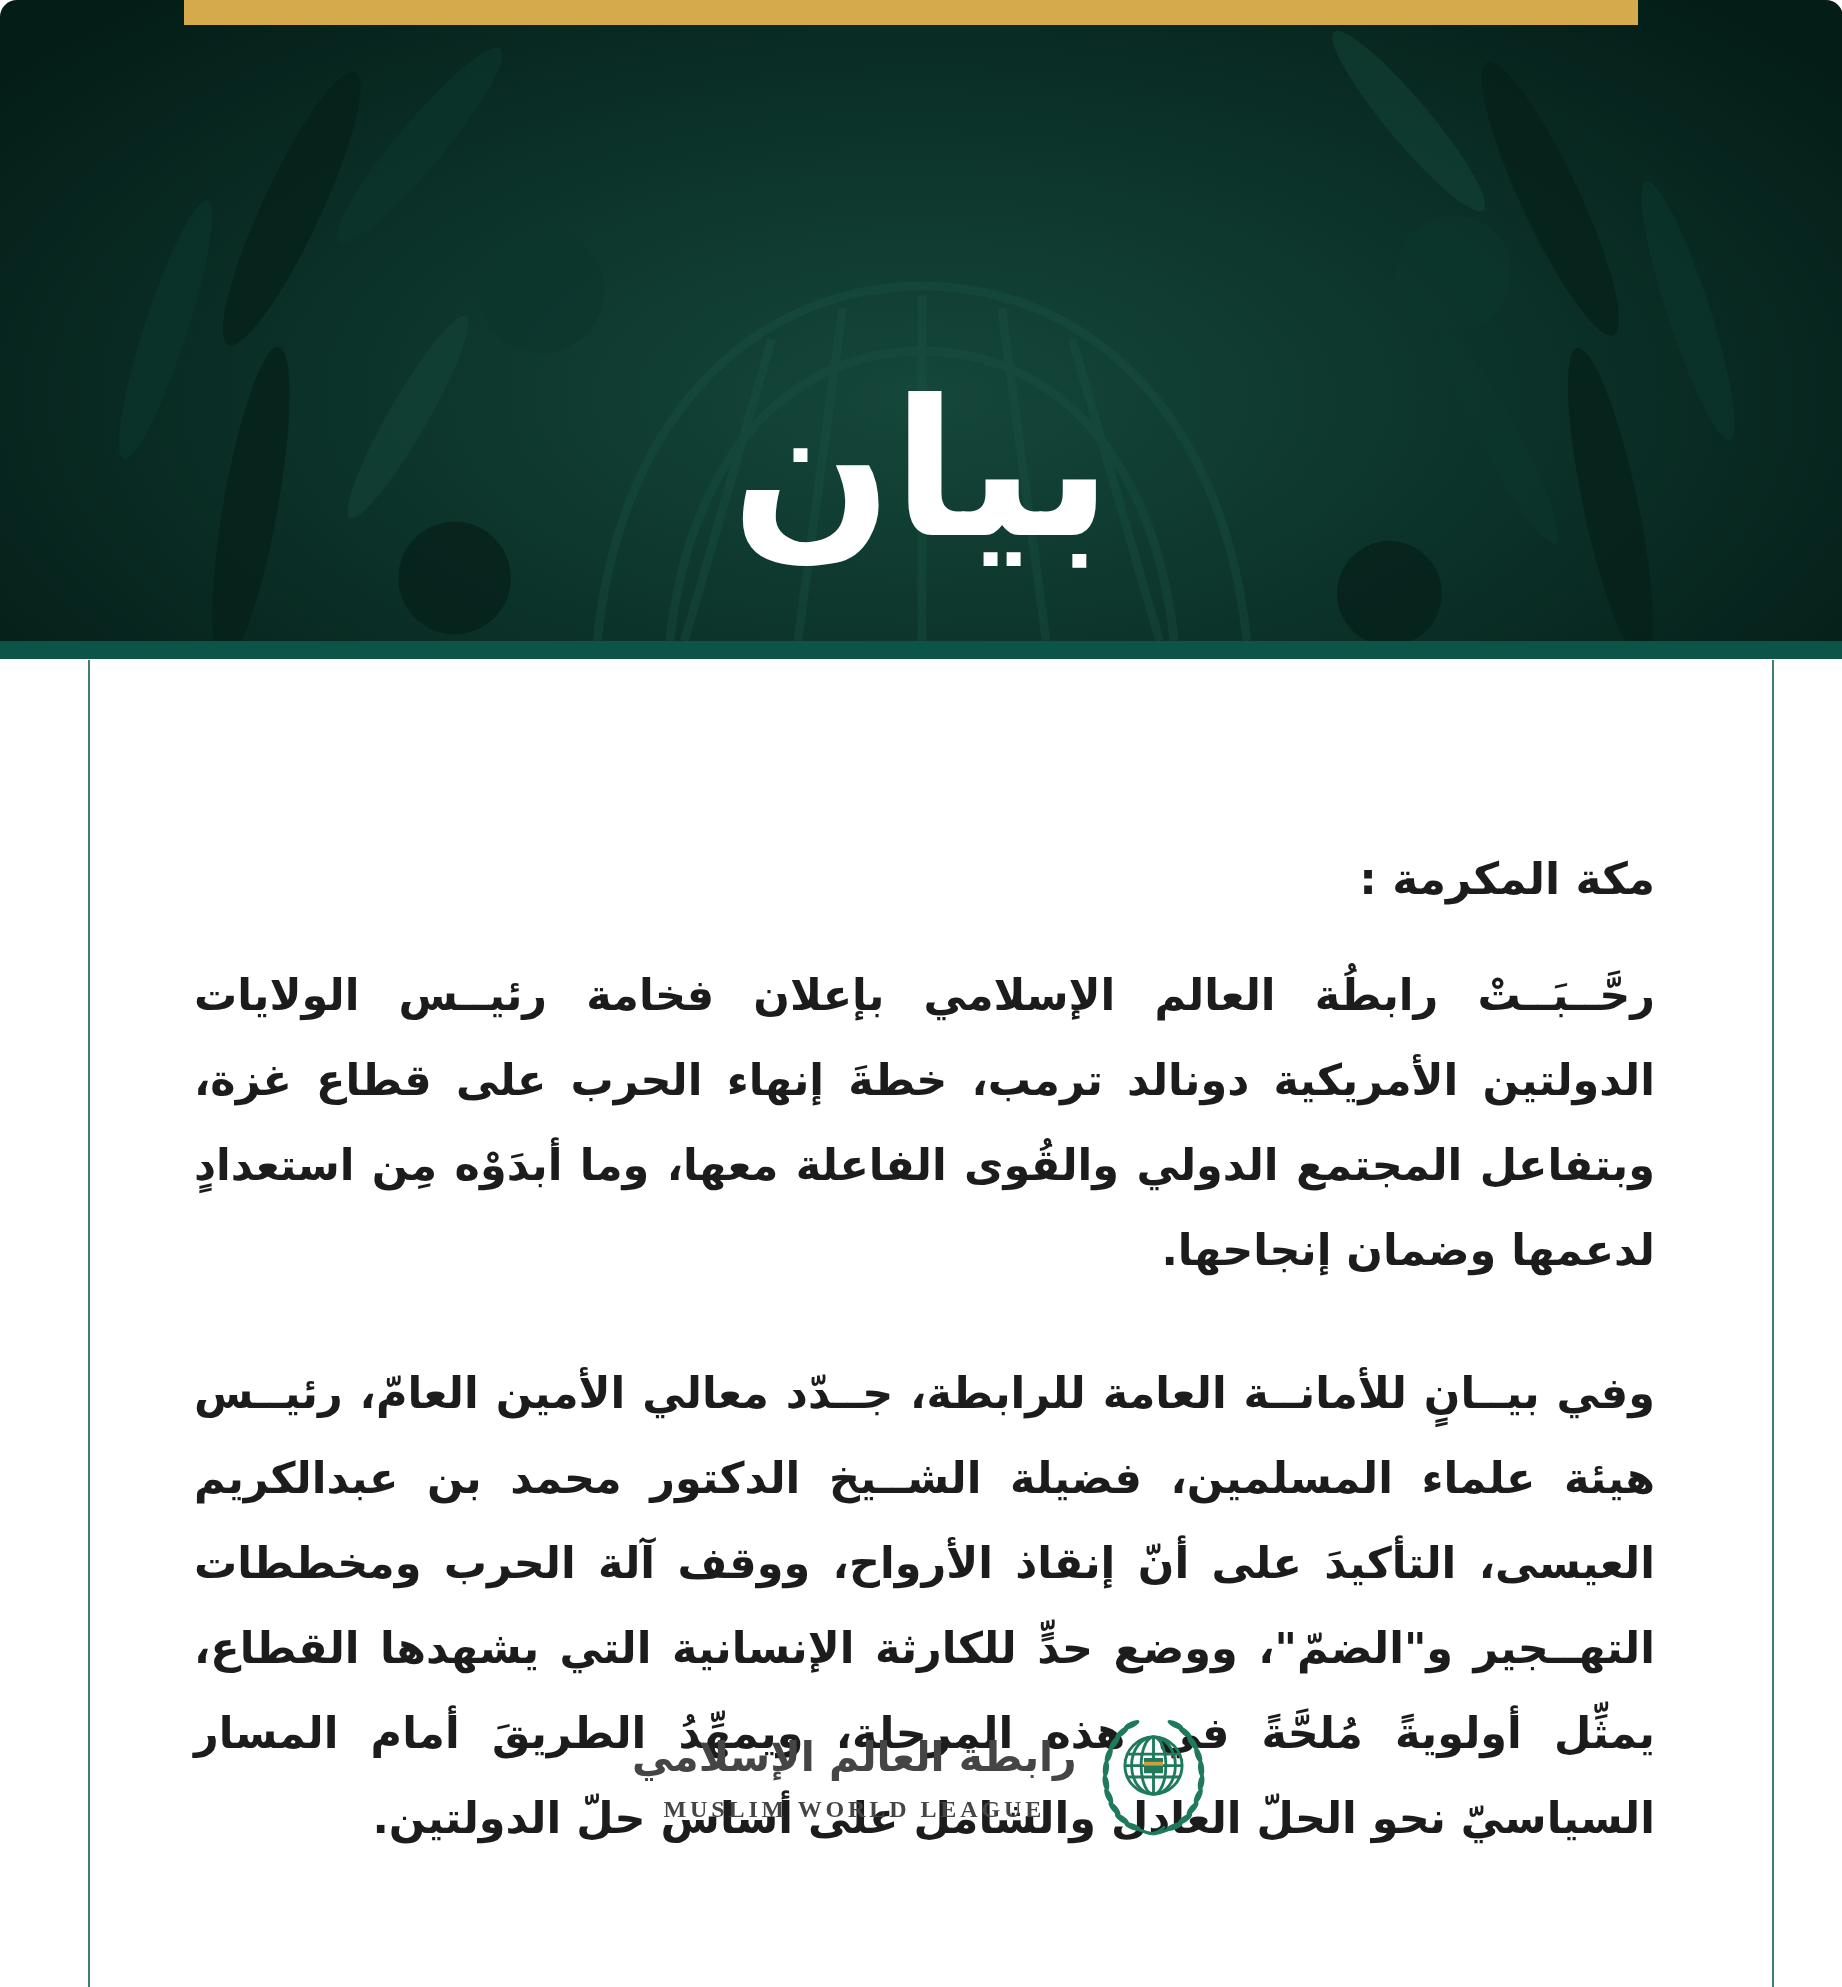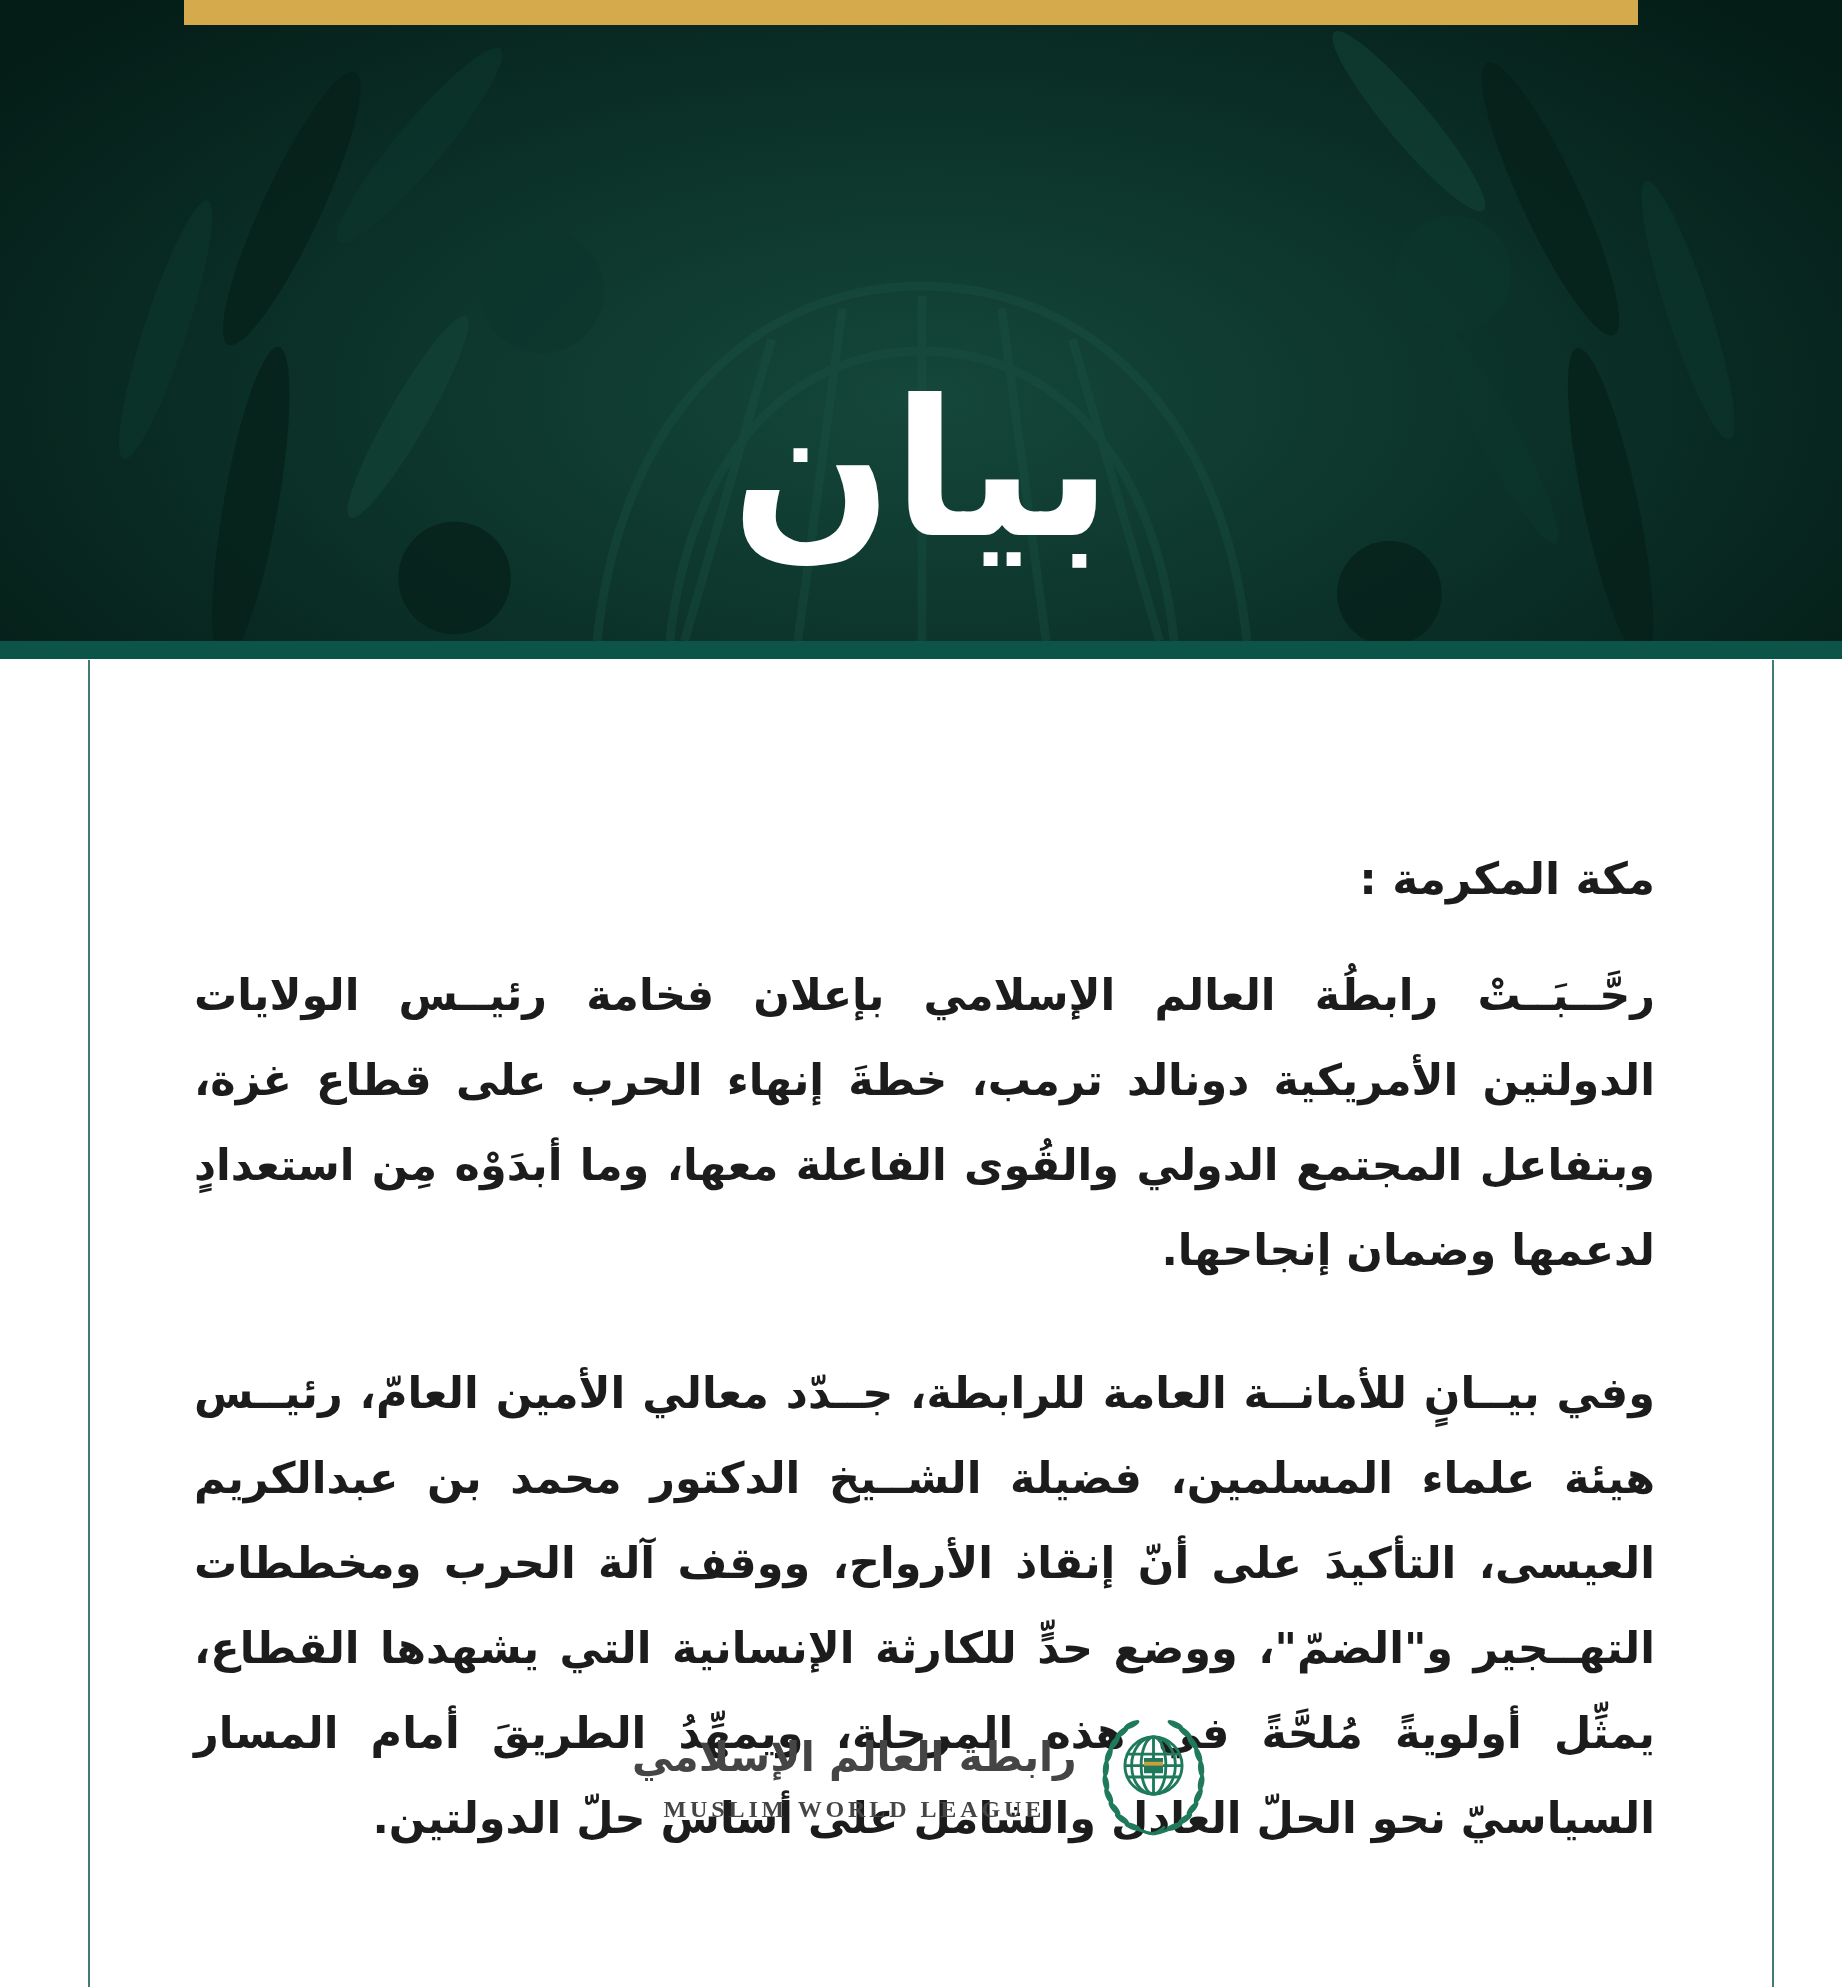--- a/index.html
+++ b/index.html
@@ -1,19 +1,20 @@
 <!DOCTYPE html>
 <html lang="ar" style="--accent-gold: #d5aa4c; --strip-teal: #0c5447; --rule-teal: #3f7d70; --text-ink: #1c1c1c; --logo-gray: #454545; --emblem-green: #1e7a5a; --emblem-gold: #c99f3f; --title-white: #ffffff;"><head>
 <meta charset="utf-8">
 <style>
   html,body { margin:0; padding:0; }
   .page {
     position:relative; width:1843px; height:1987px;
     background:#ffffff; overflow:hidden;
     font-family:"DejaVu Sans", sans-serif;
+    border-radius:17px;
   }
   
   .hero {
     position:absolute; top:0; left:0; width:1843px; height:641px;
     background: radial-gradient(ellipse 62% 85% at 50% 62%,
       #15473a 0%, #0b3128 55%, #041d17 100%);
   }
   .hero-art { position:absolute; top:0; left:0; width:1843px; height:641px; }
   .gold-bar {
     position:absolute; top:0; left:184px; width:1454px; height:25px;

